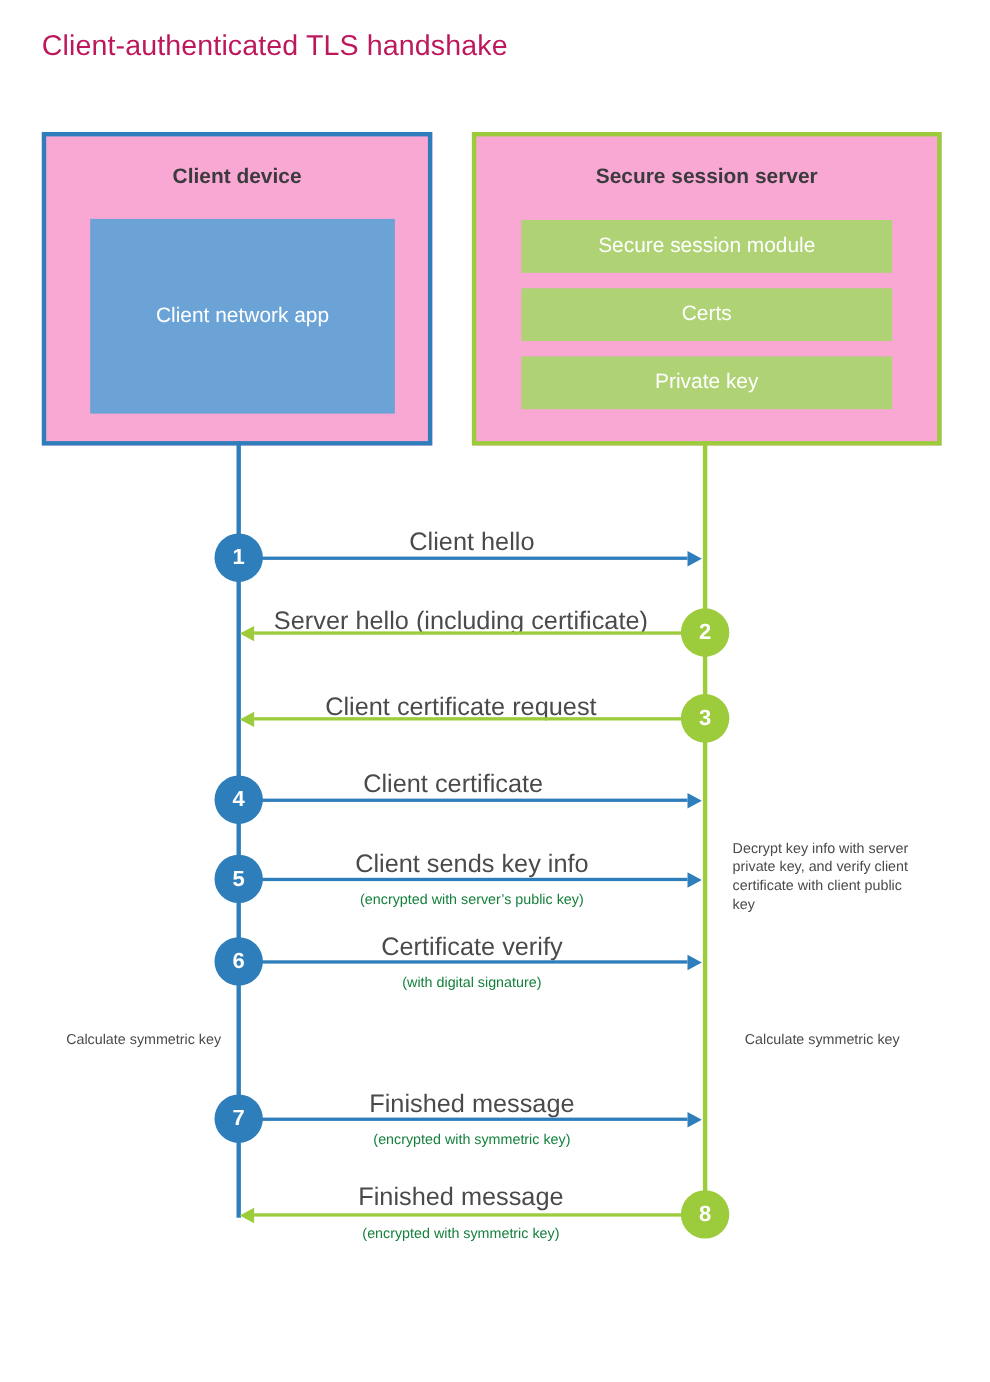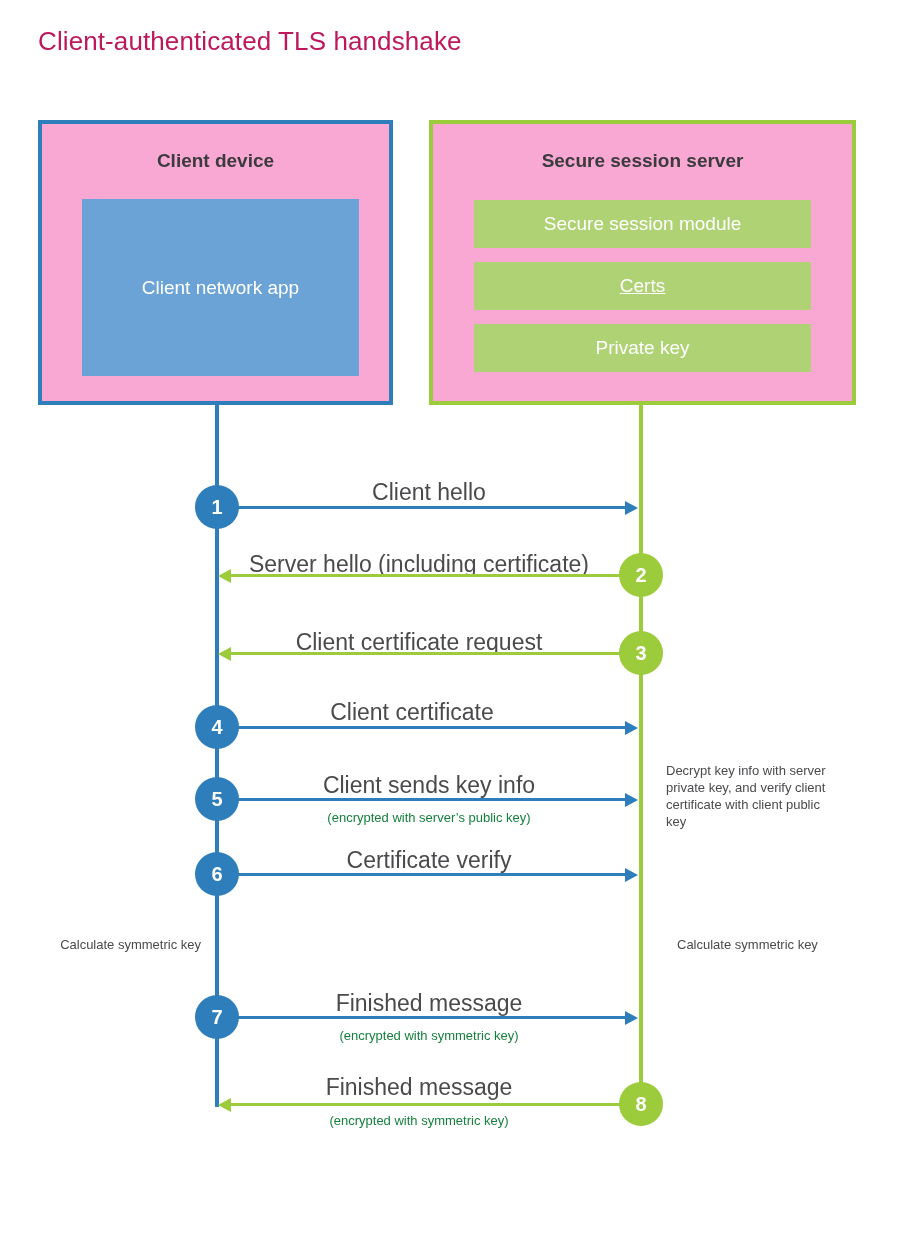--- a/index.html
+++ b/index.html
@@ -90,21 +90,21 @@
     background: #afd275;
     color: #ffffff;
     font-size: 19px;
     display: flex;
     align-items: center;
     justify-content: center;
     text-align: center;
     font-weight: 400;
   }
   .server-module.m0 { top: 76px; }
-  .server-module.m1 { top: 138px; text-decoration: underline; }
+  .server-module.m1 { top: 138px; }
   .server-module.m2 { top: 200px; }
 
   
   .lifeline {
     position: absolute;
     width: 4px;
   }
   .lifeline-client {
     left: 215px;
     top: 401px;
@@ -229,20 +229,21 @@
 
   <div class="msg-label" style="left:217px; top:772px; width:424px;">Client sends key info</div>
   <div class="arrow-line to-right" style="left:217px; top:798px; width:408px;"></div>
   <div class="arrow-head right" style="left:625px; top:792.5px;"></div>
   <div class="msg-sublabel" style="left:217px; top:810px; width:424px;">(encrypted with server’s public key)</div>
   <div class="step-circle client-side" style="top:777px;">5</div>
 
   <div class="msg-label" style="left:217px; top:847px; width:424px;">Certificate verify</div>
   <div class="arrow-line to-right" style="left:217px; top:873px; width:408px;"></div>
   <div class="arrow-head right" style="left:625px; top:867.5px;"></div>
+  <div class="msg-sublabel" style="left:217px; top:885px; width:424px;">(with digital signature)</div>
   <div class="step-circle client-side" style="top:852px;">6</div>
 
   <div class="side-note left-note" style="left:60px; top:936px; width:141px;">Calculate symmetric key</div>
   <div class="side-note right-note" style="left:677px; top:936px; width:160px;">Calculate symmetric key</div>
 
   <div class="side-note right-note" style="left:666px; top:762px; width:165px;">Decrypt key info with server private key, and verify client certificate with client public key</div>
 
   <div class="msg-label" style="left:217px; top:990px; width:424px;">Finished message</div>
   <div class="arrow-line to-right" style="left:217px; top:1016px; width:408px;"></div>
   <div class="arrow-head right" style="left:625px; top:1010.5px;"></div>

